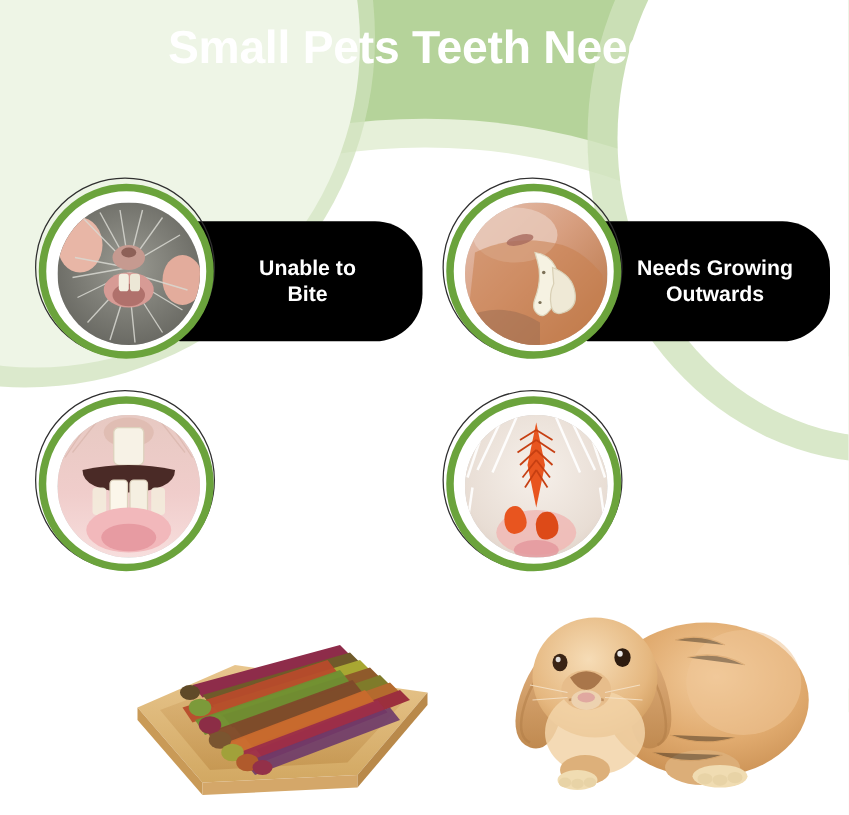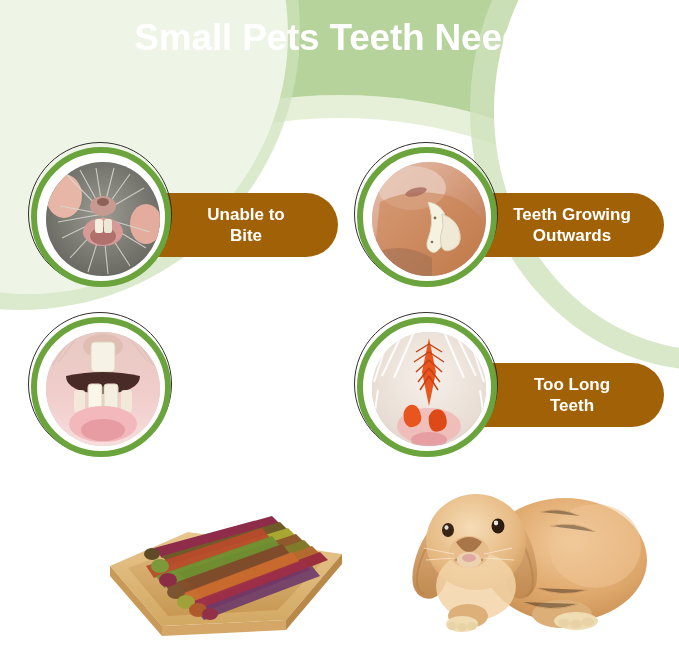--- a/index.html
+++ b/index.html
@@ -88,24 +88,24 @@
     width:320px;height:150px;
   }
   .card.c0{left:18px;top:142px;}
   .card.c1{left:344px;top:142px;}
   .card.c2{left:18px;top:312px;}
   .card.c3{left:344px;top:312px;}
 
   .pill{
     position:absolute;
     left:92px;top:35px;
-    width:228px;height:64px;
+    width:228px;height:96px;
     border-radius:38px;
-    background:#a16207;
-    display:flex;align-items:center;justify-content:center;margin-top:16px;
+    background:#000000;
+    display:flex;align-items:center;justify-content:center;
   }
   .pill-text{
     color:#ffffff;
     font-size:17px;
     font-weight:bold;
     line-height:1.25;
     text-align:center;
     padding-left:52px;
     padding-right:8px;
     white-space:pre-line;
@@ -205,21 +205,21 @@
             <rect x="49" y="57" width="8" height="14" rx="2.5" fill="#f3efe1"></rect>
             <rect x="58" y="57" width="8" height="14" rx="2.5" fill="#ece7d6"></rect>
           </svg>
         </div>
       </div>
     </div>
   </div>
 
   <div class="card c1">
     <div class="pill">
-      <span class="pill-text">Teeth Growing
+      <span class="pill-text">Needs Growing
 Outwards</span>
     </div>
     <div class="ring-outer">
       <div class="ring-green">
         <div class="photo">
           <svg width="114" height="114" viewBox="0 0 114 114">
             <defs>
               <linearGradient id="g1a" x1="0" y1="0" x2="1" y2="1">
                 <stop offset="0%" stop-color="#e7c3b4"></stop>
                 <stop offset="45%" stop-color="#d79e7f"></stop>
@@ -271,24 +271,20 @@
             <rect x="75" y="58" width="11" height="22" rx="3" fill="#f3ebdc" opacity=".9"></rect>
             <ellipse cx="57" cy="92" rx="34" ry="18" fill="#f2b8bb"></ellipse>
             <ellipse cx="57" cy="98" rx="22" ry="11" fill="#e79ba2"></ellipse>
           </svg>
         </div>
       </div>
     </div>
   </div>
 
   <div class="card c3">
-    <div class="pill">
-      <span class="pill-text">Too Long
-Teeth</span>
-    </div>
     <div class="ring-outer">
       <div class="ring-green">
         <div class="photo">
           <svg width="114" height="114" viewBox="0 0 114 114">
             <defs>
               <radialGradient id="g3a" cx="50%" cy="40%" r="75%">
                 <stop offset="0%" stop-color="#f6f0ea"></stop>
                 <stop offset="70%" stop-color="#e8ddd4"></stop>
                 <stop offset="100%" stop-color="#d9c9be"></stop>
               </radialGradient>

